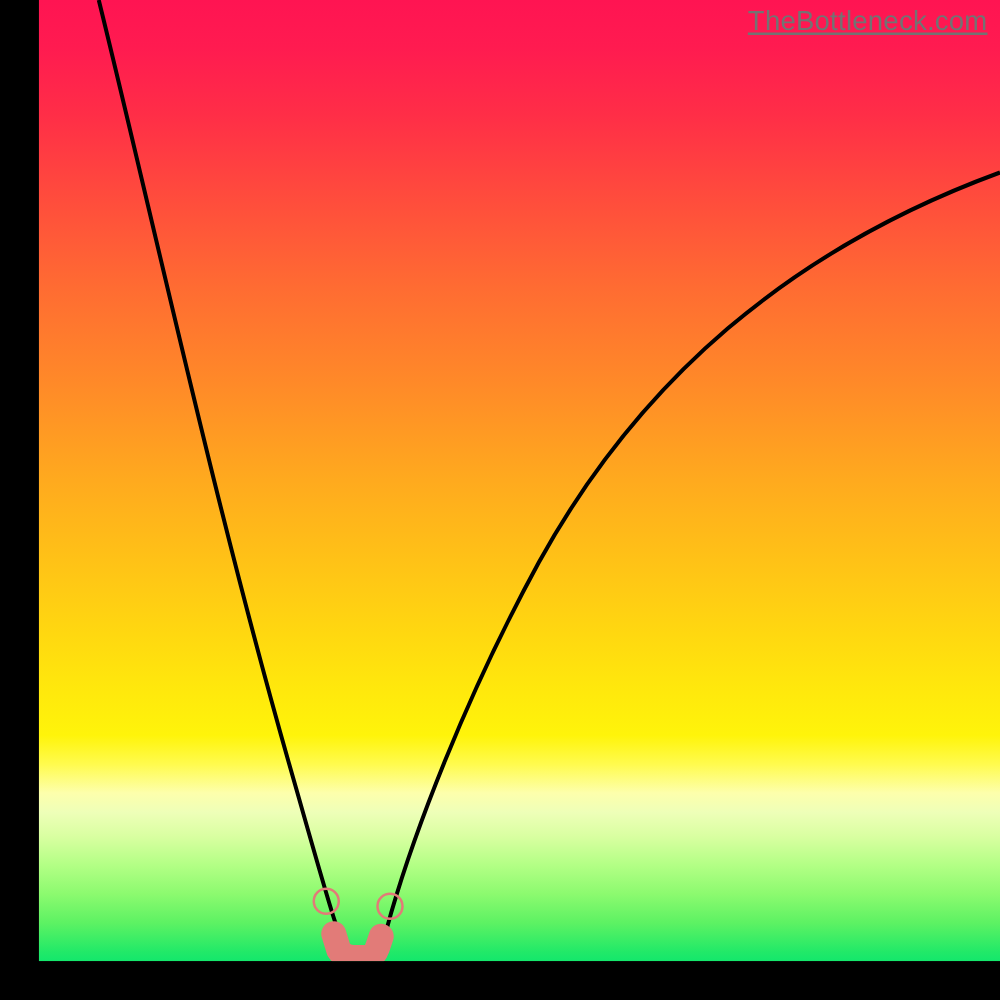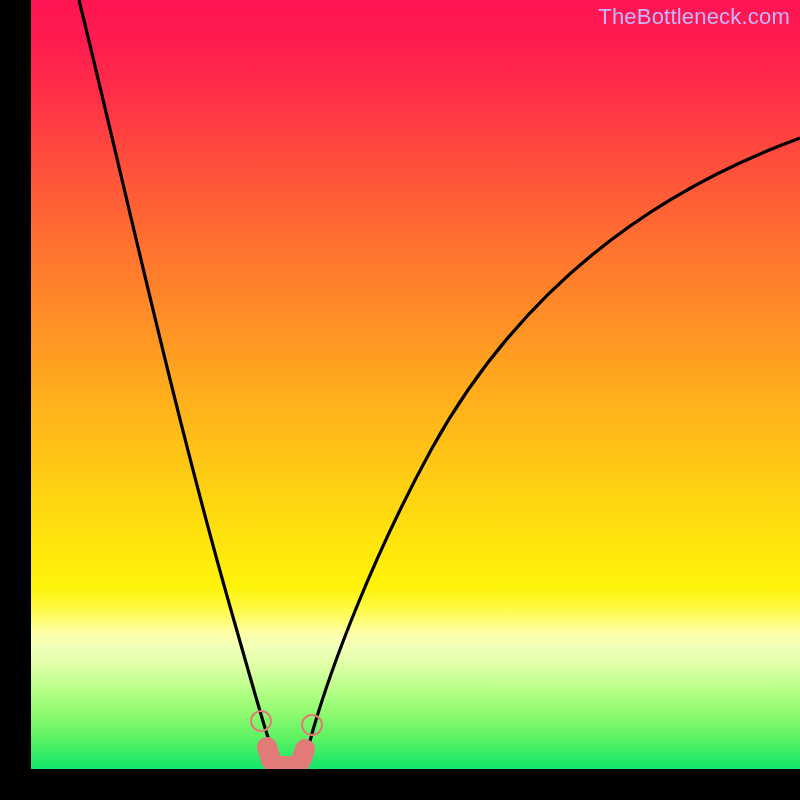--- a/index.html
+++ b/index.html
@@ -53,24 +53,25 @@
     position: absolute;
     left: 0;
     top: 0;
     width: 769px;
     height: 769px;
   }
   .watermark {
     position: absolute;
     top: 4px;
     right: 10px;
-    color: #c4b5fd;
+    color: #737373;
     font-size: 22px;
     letter-spacing: 0.2px;
     font-weight: 500;
+    text-decoration: underline;
   }
 </style>
 </head>
 <body>
 
 <div class="frame">
   <div class="gradient"></div>
   <svg class="curve" viewBox="0 0 769 769">
 
     <path d="M 48 0

